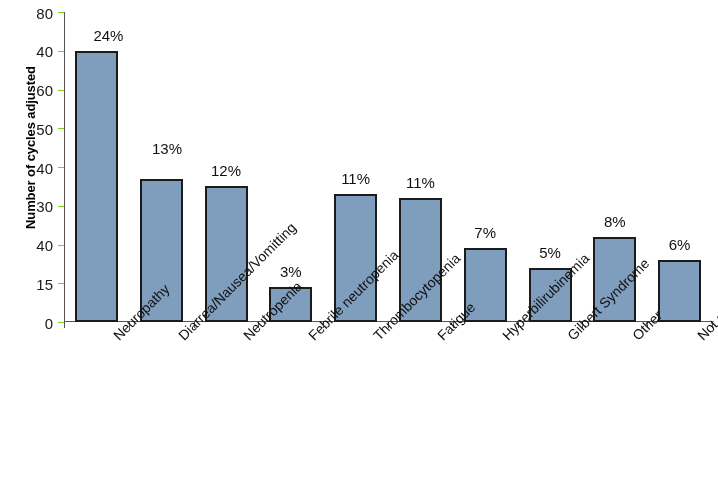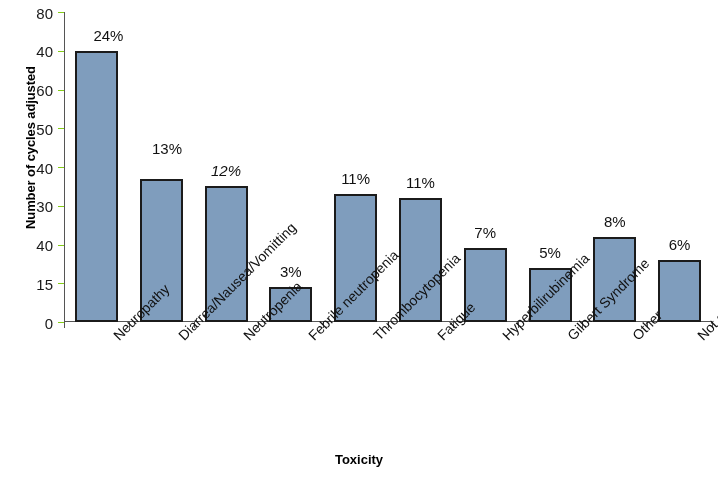--- a/index.html
+++ b/index.html
@@ -175,38 +175,37 @@
       <div class="xtick" style="left: 388.8px;"></div>
       <div class="xtick" style="left: 453.6px;"></div>
       <div class="xtick" style="left: 518.4px;"></div>
       <div class="xtick" style="left: 583.2px;"></div>
       <div class="xtick" style="left: 648px;"></div>
       <div class="bar" title="Neuropathy" style="left: 10.9px; width: 43px; height: 271.25px; background: rgb(127, 157, 189); border-color: rgb(27, 27, 27);"></div>
       <div class="bar-value-label" style="left: 32.4px; top: 14.75px; margin-left: 12px;">24%</div>
       <div class="bar" title="Diarrea/Nausea/Vomitting" style="left: 75.7px; width: 43px; height: 143.375px; background: rgb(127, 157, 189); border-color: rgb(27, 27, 27);"></div>
       <div class="bar-value-label" style="left: 103px; top: 118.625px; margin-top: 9px;">13%</div>
       <div class="bar" title="Neutropenia" style="left: 140.5px; width: 43px; height: 135.625px; background: rgb(127, 157, 189); border-color: rgb(27, 27, 27);"></div>
-      <div class="bar-value-label" style="left: 162px; top: 150.375px; font-style: italic;">12%</div>
+      <div class="bar-value-label" style="left: 162px; top: 150.375px;">12%</div>
       <div class="bar" title="Febrile neutropenia" style="left: 205.3px; width: 43px; height: 34.875px; background: rgb(127, 157, 189); border-color: rgb(27, 27, 27);"></div>
       <div class="bar-value-label" style="left: 226.8px; top: 251.125px;">3%</div>
       <div class="bar" title="Thrombocytopenia" style="left: 270.1px; width: 43px; height: 127.875px; background: rgb(127, 157, 189); border-color: rgb(27, 27, 27);"></div>
       <div class="bar-value-label" style="left: 291.6px; top: 158.125px;">11%</div>
       <div class="bar" title="Fatigue" style="left: 334.9px; width: 43px; height: 124px; background: rgb(127, 157, 189); border-color: rgb(27, 27, 27);"></div>
       <div class="bar-value-label" style="left: 356.4px; top: 162px;">11%</div>
       <div class="bar" title="Hyperbilirubinemia" style="left: 399.7px; width: 43px; height: 73.625px; background: rgb(127, 157, 189); border-color: rgb(27, 27, 27);"></div>
       <div class="bar-value-label" style="left: 421.2px; top: 212.375px;">7%</div>
       <div class="bar" title="Gilbert Syndrome" style="left: 464.5px; width: 43px; height: 54.25px; background: rgb(127, 157, 189); border-color: rgb(27, 27, 27);"></div>
       <div class="bar-value-label" style="left: 486px; top: 231.75px;">5%</div>
       <div class="bar" title="Other" style="left: 529.3px; width: 43px; height: 85.25px; background: rgb(127, 157, 189); border-color: rgb(27, 27, 27);"></div>
       <div class="bar-value-label" style="left: 550.8px; top: 200.75px;">8%</div>
       <div class="bar" title="Not specified" style="left: 594.1px; width: 43px; height: 62px; background: rgb(127, 157, 189); border-color: rgb(27, 27, 27);"></div>
       <div class="bar-value-label" style="left: 615.6px; top: 224px;">6%</div>
     </div>
 
-  <div class="x-axis-title">Toxicity</div>
 
 <div class="cat-label" style="left: 110.4px; top: 332px; transform: rotate(-45deg); transform-origin: left top;">Neuropathy</div>
     <div class="cat-label" style="left: 175.2px; top: 332px; transform: rotate(-45deg); transform-origin: left top;">Diarrea/Nausea/Vomitting</div>
     <div class="cat-label" style="left: 240px; top: 332px; transform: rotate(-45deg); transform-origin: left top;">Neutropenia</div>
     <div class="cat-label" style="left: 304.8px; top: 332px; transform: rotate(-45deg); transform-origin: left top;">Febrile neutropenia</div>
     <div class="cat-label" style="left: 369.6px; top: 332px; transform: rotate(-45deg); transform-origin: left top;">Thrombocytopenia</div>
     <div class="cat-label" style="left: 434.4px; top: 332px; transform: rotate(-45deg); transform-origin: left top;">Fatigue</div>
     <div class="cat-label" style="left: 499.2px; top: 332px; transform: rotate(-45deg); transform-origin: left top;">Hyperbilirubinemia</div>
     <div class="cat-label" style="left: 564px; top: 332px; transform: rotate(-45deg); transform-origin: left top;">Gilbert Syndrome</div>
     <div class="cat-label" style="left: 628.8px; top: 332px; transform: rotate(-45deg); transform-origin: left top;">Other</div>

